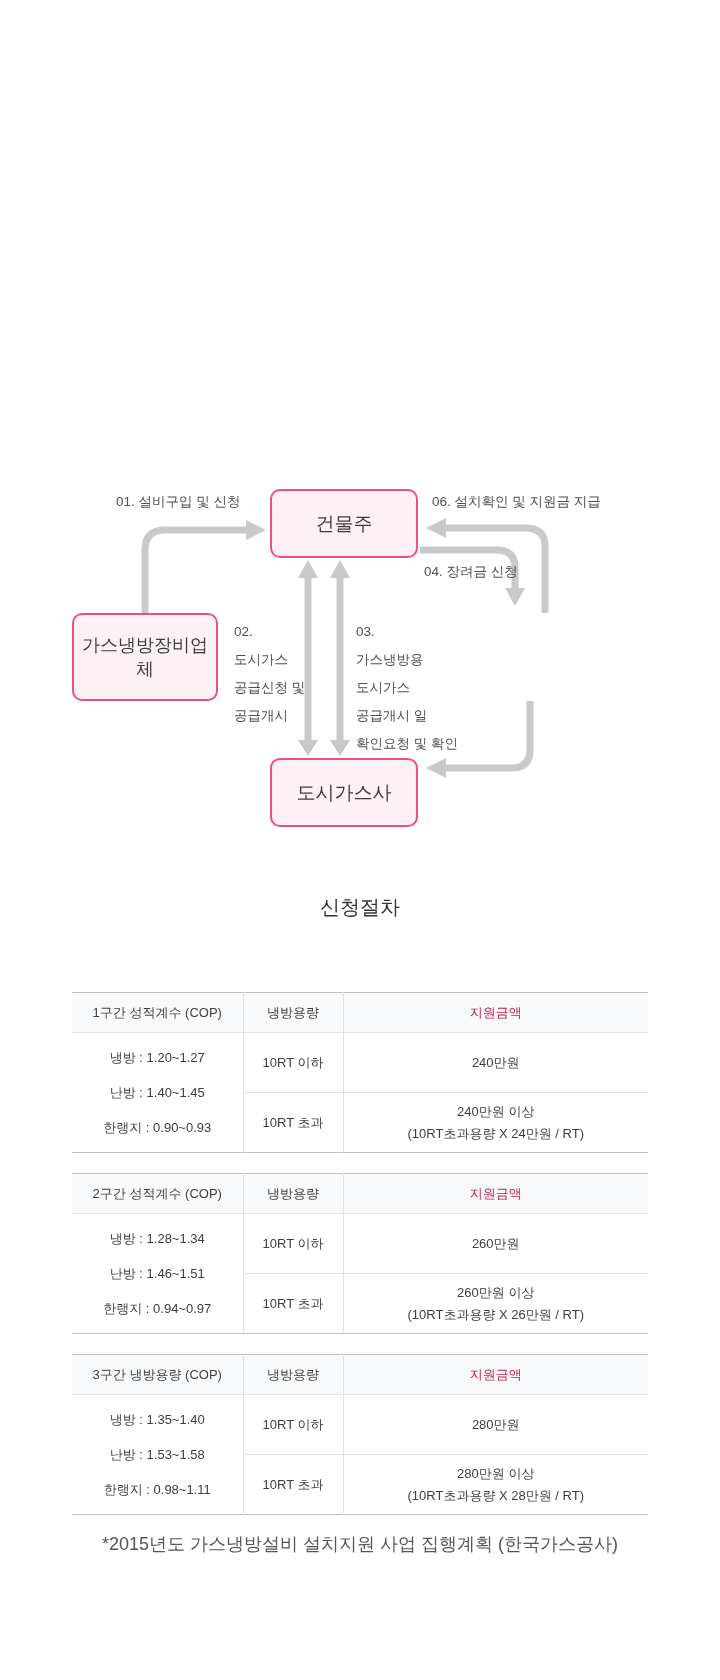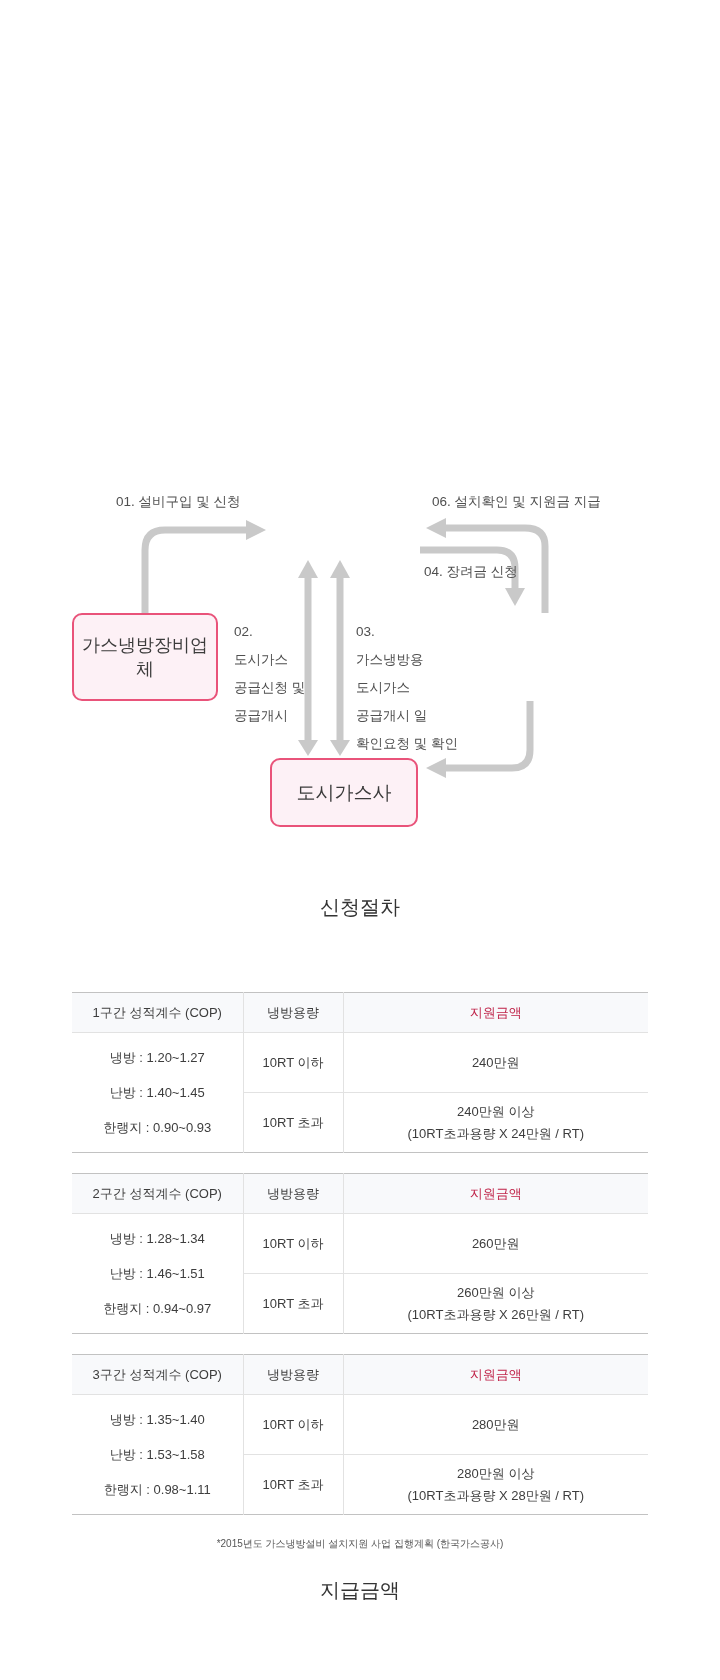--- a/index.html
+++ b/index.html
@@ -32,21 +32,21 @@
   .step.tight{line-height:23px;}
   .step .indent{padding-left:28px;display:block;}
 
   
   .section-heading{
     position:absolute;left:0;width:720px;text-align:center;
     font-size:20px;line-height:28px;color:#333333;font-weight:500;
   }
   .footnote{
     position:absolute;left:0;width:720px;text-align:center;
-    font-size:10px;line-height:20px;color:#555555;
+    font-size:18px;line-height:20px;color:#555555;
   }
 
   
   .tables-area{position:absolute;left:72px;top:992px;width:576px;}
   table.price{
     width:576px;border-collapse:collapse;table-layout:fixed;margin-bottom:20px;
     border-top:1px solid var(--line-outer);border-bottom:1px solid var(--line-outer);
     font-size:13px;color:#3d3d3d;
   }
   table.price col.c1{width:171px;}
@@ -84,20 +84,21 @@
         <polygon points="446,68 446,88 426,78"></polygon>
         <polygon points="505,138 525,138 515,156"></polygon>
         <polygon points="298,128 318,128 308,110"></polygon>
         <polygon points="298,290 318,290 308,306"></polygon>
         <polygon points="330,128 350,128 340,110"></polygon>
         <polygon points="330,290 350,290 340,306"></polygon>
         <polygon points="446,308 446,328 426,318"></polygon>
       </g>
     </svg>
 
+    <div class="node node-main" style="left:270px;top:39px;width:148px;height:69px;">건물주</div>
 
     <div class="node" style="left:72px;top:163px;width:146px;height:88px;font-size:18px;">가스냉방장비업체</div>
 
 
     <div class="node node-main" style="left:270px;top:308px;width:148px;height:69px;">도시가스사</div>
 
     <div class="step" style="left:116px;top:38px;">01. 설비구입 및 신청</div>
 
     <div class="step" style="left:432px;top:38px;text-align:center;">06. 설치확인 및 지원금 지급</div>
 
@@ -178,21 +179,21 @@
     </table>
 
     <table class="price">
       <colgroup>
           <col class="c1">
           <col class="c2">
           <col class="c3">
         </colgroup>
       <thead>
         <tr>
-          <th class="vline">3구간 성적계수 (COP)</th>
+          <th class="vline">3구간 냉방용량 (COP)</th>
           <th class="vline">냉방용량</th>
           <th class="accent">지원금액</th>
         </tr>
       </thead>
       <tbody>
         <tr>
           <td class="cop vline" rowspan="2">냉방 : 1.35~1.40
 난방 : 1.53~1.58
 한랭지 : 0.98~1.11</td>
           <td class="vline">10RT 이하</td>
@@ -202,15 +203,14 @@
           <td class="vline">10RT 초과</td>
           <td class="amount">280만원 이상
 (10RT초과용량 X 28만원 / RT)</td>
         </tr>
       </tbody>
     </table>
   </div>
 
   <div class="footnote" style="top:1534px;">*2015년도 가스냉방설비 설치지원 사업 집행계획 (한국가스공사)</div>
 
-  <div class="section-heading" style="top:1576px;">지급금액</div>
 
 </div>
 
 </body></html>

